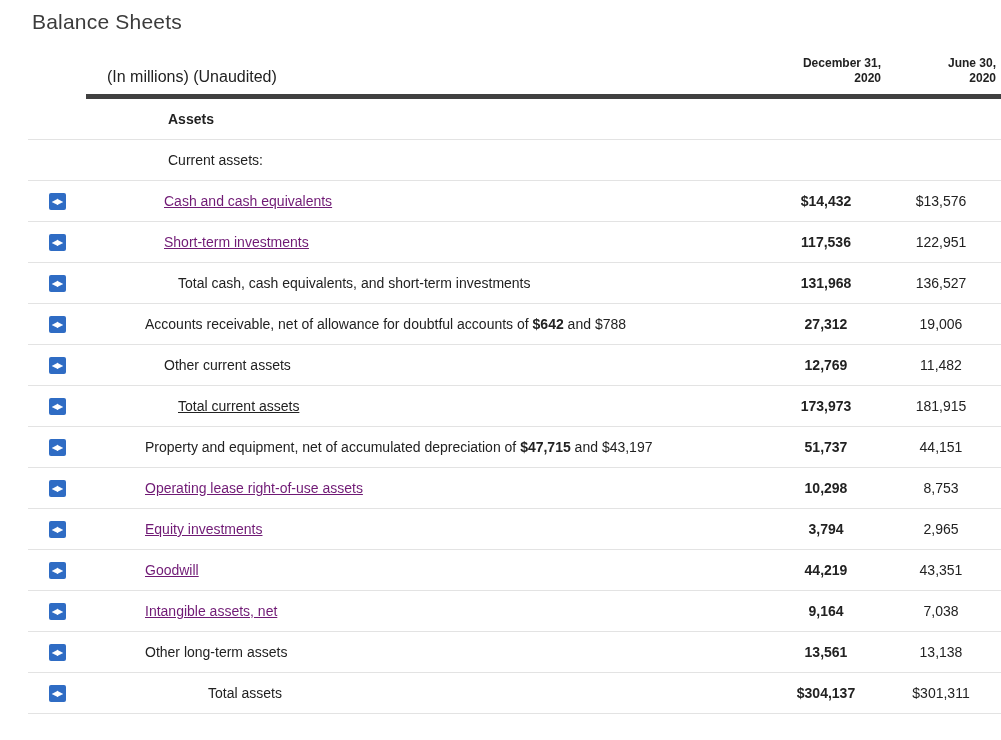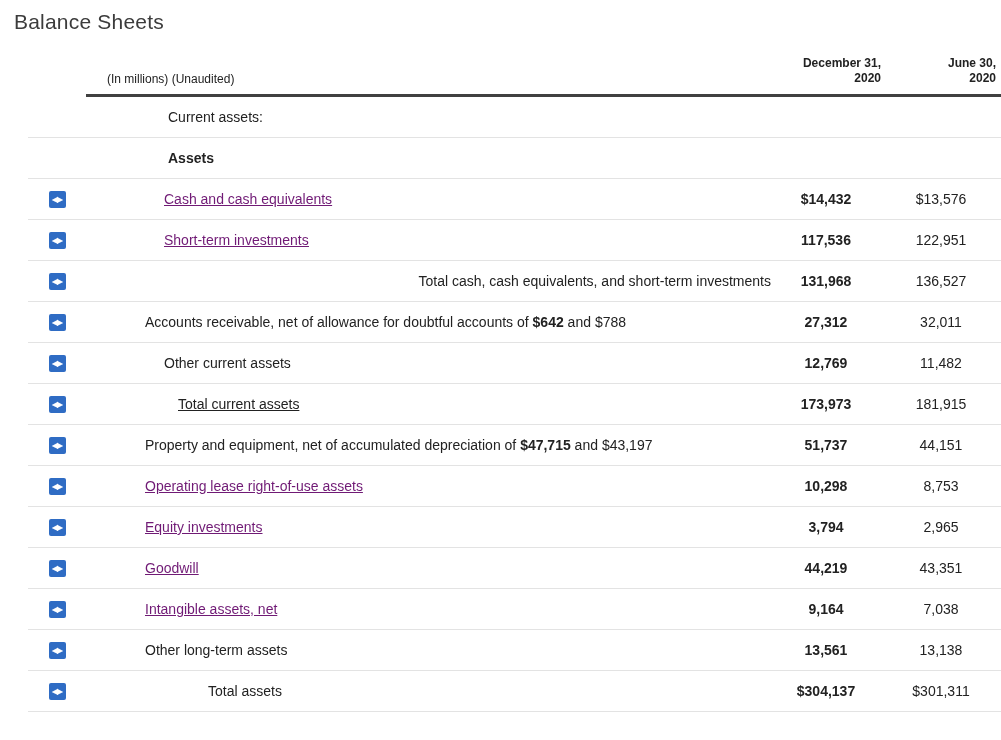--- a/index.html
+++ b/index.html
@@ -18,49 +18,49 @@
     width: 1001px;
     height: 740px;
     position: relative;
     box-sizing: border-box;
     padding: 0;
   }
   .page-title {
     font-size: 21px;
     font-weight: 400;
     color: #3c3c3c;
-    padding: 10px 0 0 14px;
+    padding: 10px 0 0 32px;
     letter-spacing: 0.2px;
   }
   table.fin {
     border-collapse: collapse;
     width: 973px;
     margin-left: 28px;
     margin-top: 22px;
     table-layout: fixed;
   }
   table.fin col.c-icon { width: 58px; }
   table.fin col.c-label { width: 685px; }
   table.fin col.c-num1 { width: 115px; }
   table.fin col.c-num2 { width: 115px; }
 
   thead th {
     vertical-align: bottom;
-    border-bottom: 3px solid #404040;
+    border-bottom: 5px solid #404040;
     padding: 0 0 8px 0;
     font-size: 12px;
     font-weight: 700;
     color: #222222;
     text-align: right;
   }
   thead th.h-icon { border-bottom: 1px solid transparent; }
   thead th.h-label {
     text-align: left;
     font-weight: 400;
-    font-size: 12px;
+    font-size: 16px;
     padding-left: 21px;
     color: #222;
   }
   thead th .hdr-line { display: block; line-height: 15px; }
   thead th.h-num { padding-right: 5px; }
 
   tbody td {
     border-bottom: 1px solid #e3e3e3;
     font-size: 14px;
     padding: 12px 0;
@@ -140,53 +140,53 @@
         </th>
         <th class="h-num">
           <span class="hdr-line">June 30,</span>
           <span class="hdr-line">2020</span>
         </th>
       </tr>
     </thead>
     <tbody id="tbody">
         <tr>
           <td class="icon-cell"></td>
+          <td class="label-cell indent-head" style="padding-left: 82px;"><span class=" bold">Assets</span></td>
+          <td class="num-cell"></td>
+          <td class="num-cell"></td>
+        </tr>
+        <tr>
+          <td class="icon-cell"></td>
           <td class="label-cell indent-head" style="padding-left: 82px;"><span>Current assets:</span></td>
-          <td class="num-cell"></td>
-          <td class="num-cell"></td>
-        </tr>
-        <tr>
-          <td class="icon-cell"></td>
-          <td class="label-cell indent-head" style="padding-left: 82px;"><span class=" bold">Assets</span></td>
           <td class="num-cell"></td>
           <td class="num-cell"></td>
         </tr>
         <tr>
           <td class="icon-cell"><span class="xbrl"></span></td>
           <td class="label-cell indent1" style="padding-left: 78px;"><span class="link">Cash and cash equivalents</span></td>
           <td class="num-cell"><span class="bold">$14,432</span></td>
           <td class="num-cell"><span>$13,576</span></td>
         </tr>
         <tr>
           <td class="icon-cell"><span class="xbrl"></span></td>
           <td class="label-cell indent1" style="padding-left: 78px; text-decoration: underline;"><span class="link">Short-term investments</span></td>
           <td class="num-cell"><span class="bold">117,536</span></td>
           <td class="num-cell"><span>122,951</span></td>
         </tr>
         <tr>
           <td class="icon-cell"><span class="xbrl"></span></td>
-          <td class="label-cell indent2" style="padding-left: 92px; text-align: right;"><span>Total cash, cash equivalents, and short-term investments</span></td>
+          <td class="label-cell indent2" style="padding-left: 92px;"><span>Total cash, cash equivalents, and short-term investments</span></td>
           <td class="num-cell"><span class="bold">131,968</span></td>
           <td class="num-cell"><span>136,527</span></td>
         </tr>
         <tr>
           <td class="icon-cell"><span class="xbrl"></span></td>
           <td class="label-cell" style="padding-left: 59px;"><span>Accounts receivable, net of allowance for doubtful accounts of </span><span class="bold">$642</span><span> and </span><span>$788</span></td>
           <td class="num-cell"><span class="bold">27,312</span></td>
-          <td class="num-cell"><span>32,011</span></td>
+          <td class="num-cell"><span>19,006</span></td>
         </tr>
         <tr>
           <td class="icon-cell"><span class="xbrl"></span></td>
           <td class="label-cell indent1" style="padding-left: 78px;"><span>Other current assets</span></td>
           <td class="num-cell"><span class="bold">12,769</span></td>
           <td class="num-cell"><span>11,482</span></td>
         </tr>
         <tr>
           <td class="icon-cell"><span class="xbrl"></span></td>
           <td class="label-cell indent2" style="padding-left: 92px; text-decoration: underline;"><span>Total current assets</span></td>

